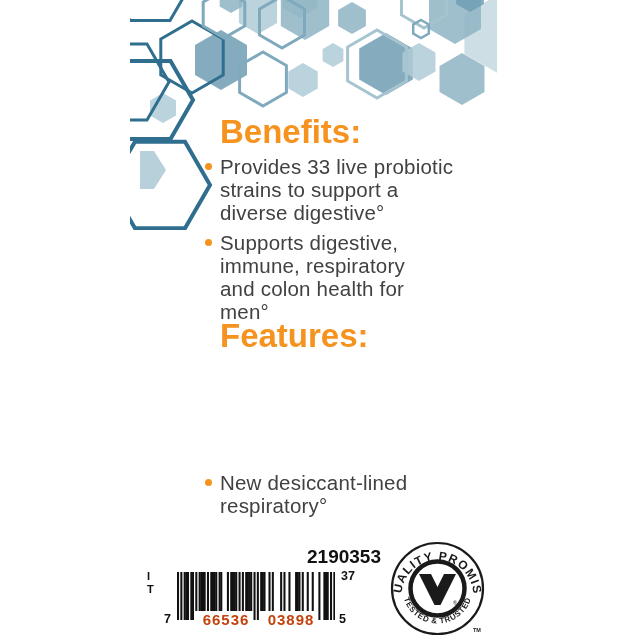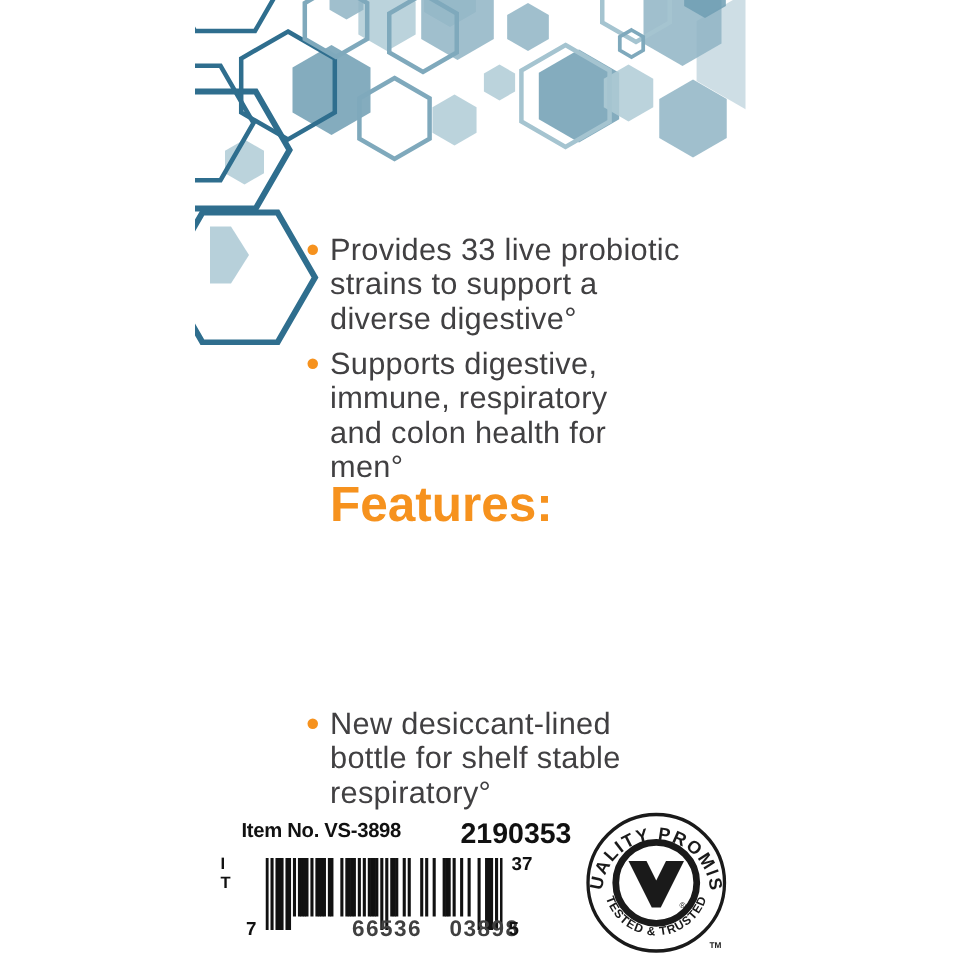--- a/index.html
+++ b/index.html
@@ -12,21 +12,21 @@
   .dot{position:absolute;left:0;top:8px;width:7px;height:7px;border-radius:50%;background:#F6921E;}
   .blines{margin-left:15px;font-size:20.5px;line-height:23px;color:#414042;letter-spacing:0.2px;}
   .footer-row{position:absolute;top:546px;left:161px;width:200px;
               font-size:13.5px;font-weight:700;color:#111;letter-spacing:-0.2px;}
   .footer-code{position:absolute;top:546px;left:307px;font-size:19px;font-weight:700;color:#111;}
   .bc-side{position:absolute;left:147px;top:570px;font-size:11px;font-weight:700;color:#111;line-height:13px;}
   .bc-num{position:absolute;left:341px;top:569px;font-size:12.5px;font-weight:700;color:#111;}
   .bc-svg{position:absolute;left:177px;top:572px;}
   .bc-digit{position:absolute;font-size:12.5px;font-weight:700;color:#111;}
   .bc-group{position:absolute;width:52px;text-align:center;font-size:15px;font-weight:700;
-            color:#404040;letter-spacing:1px;top:611px;margin-left:32px;}
+            color:#c2410c;letter-spacing:1px;top:611px;}
   .seal{position:absolute;left:390px;top:541px;}
 </style>
 </head>
 <body>
 
 <div class="stage">
 
   <svg class="hexwrap" id="hexpattern" viewBox="130 0 367 230">
     <polygon points="140,151 154,151 166,170 154,189 140,189" fill="#AFCBD6" fill-opacity="0.9"></polygon>
   <polygon points="499.0,-6.0 533.6,14.0 533.6,54.0 499.0,74.0 464.4,54.0 464.4,14.0" fill="#C5D8E0" fill-opacity="0.85"></polygon>
@@ -50,20 +50,21 @@
       <polygon points="110.0,185.0 135.0,141.7 185.0,141.7 210.0,185.0 185.0,228.3 135.0,228.3" fill="none" stroke="#2F6E8E" stroke-width="4"></polygon>
       <polygon points="192.0,21.0 223.2,39.0 223.2,75.0 192.0,93.0 160.8,75.0 160.8,39.0" fill="none" stroke="#2F6E8E" stroke-width="3"></polygon>
       <polygon points="224.0,-10.0 244.8,2.0 244.8,26.0 224.0,38.0 203.2,26.0 203.2,2.0" fill="none" stroke="#7FA9BC" stroke-width="3"></polygon>
       <polygon points="282.0,-4.0 304.5,9.0 304.5,35.0 282.0,48.0 259.5,35.0 259.5,9.0" fill="none" stroke="#7FA9BC" stroke-width="3"></polygon>
       <polygon points="424.0,-24.0 446.5,-11.0 446.5,15.0 424.0,28.0 401.5,15.0 401.5,-11.0" fill="none" stroke="#A5C4D0" stroke-width="3"></polygon>
       <polygon points="421.0,20.0 428.8,24.5 428.8,33.5 421.0,38.0 413.2,33.5 413.2,24.5" fill="none" stroke="#7FA9BC" stroke-width="2.5"></polygon>
       <polygon points="263.0,52.0 286.4,65.5 286.4,92.5 263.0,106.0 239.6,92.5 239.6,65.5" fill="none" stroke="#7FA9BC" stroke-width="3"></polygon>
       <polygon points="377.0,30.0 406.4,47.0 406.4,81.0 377.0,98.0 347.6,81.0 347.6,47.0" fill="none" stroke="#A5C4D0" stroke-width="3"></polygon>
     </svg>
 
+  <div class="heading" style="top:115px">Benefits:</div>
 
   <div class="bullet-item" style="top:155px">
     <span class="dot"></span>
     <div class="blines">
       <div>Provides 33 live probiotic</div>
       <div>strains to support a</div>
       <div>diverse digestive°</div>
     </div>
   </div>
 
@@ -77,26 +78,24 @@
     </div>
   </div>
 
   <div class="heading" style="top:319px">Features:</div>
 
 
   <div class="bullet-item" style="top:471px">
     <span class="dot"></span>
     <div class="blines">
       <div>New desiccant-lined</div>
-      <div>bottle for shelf stable</div>
       <div>respiratory°</div>
     </div>
   </div>
 
-  <div class="footer-row">Item No. VS-3898</div>
   <div class="footer-code">2190353</div>
 
   <div class="bc-side">
     <div>I</div>
     <div>T</div>
   </div>
   <div class="bc-num">37</div>
 
   <svg class="bc-svg" id="barcode" width="158" height="49" viewBox="0 0 158 49">
       <rect x="0.00" y="0" width="2.06" height="48" fill="#111"></rect>

